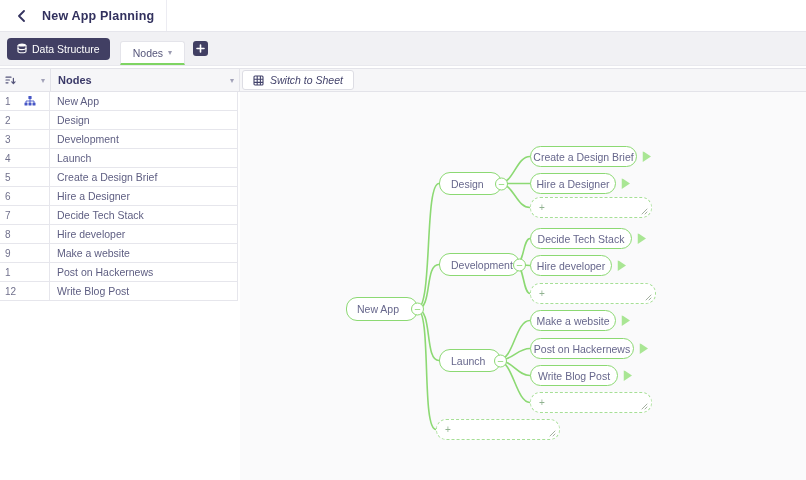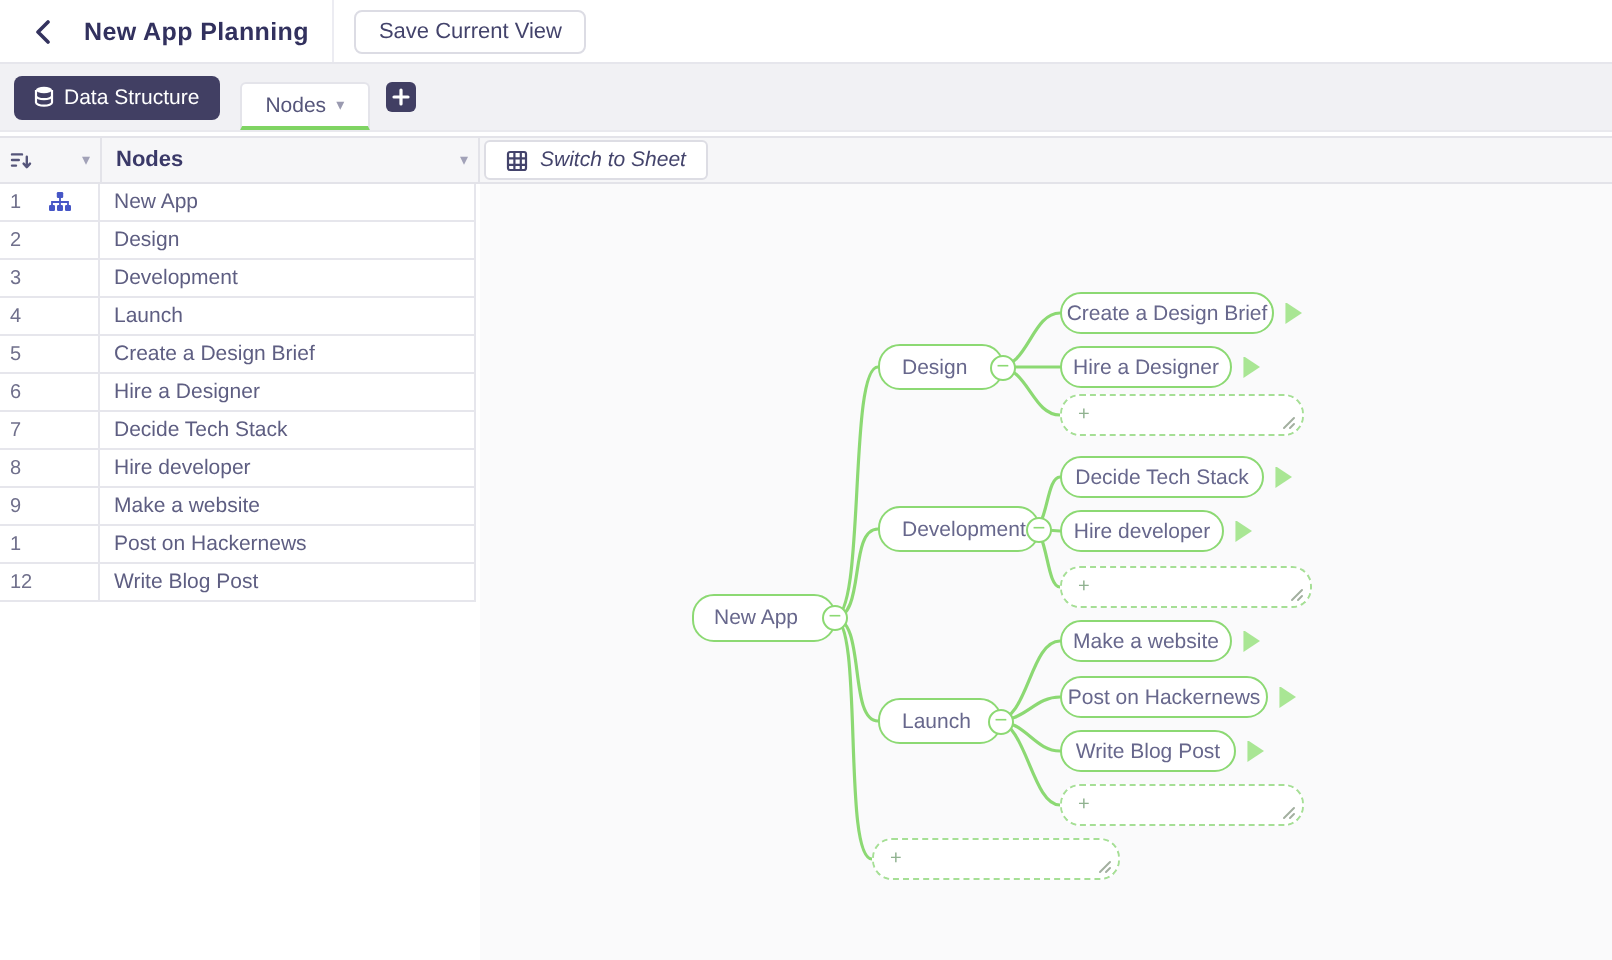--- a/index.html
+++ b/index.html
@@ -78,21 +78,20 @@
 <div class="app">
 
   <header class="topbar">
     <span class="back">
       <svg width="9" height="12" viewBox="0 0 9 12">
           <polyline points="7,1 2,6 7,11" fill="none" stroke="#34335f" stroke-width="1.8" stroke-linecap="round" stroke-linejoin="round"></polyline>
         </svg>
     </span>
     <span class="title">New App Planning</span>
     <span class="topdiv"></span>
-    <button class="btn">Save Current View</button>
   </header>
 
   <nav class="tabbar">
     <button class="pill">
       <span style="display:flex;">
         <svg width="10" height="11" viewBox="0 0 10 11">
             <ellipse cx="5" cy="2" rx="4" ry="1.6" fill="#fff"></ellipse>
             <path d="M1 2v3c0 .9 1.8 1.6 4 1.6S9 5.9 9 5V2" fill="none" stroke="#fff" stroke-width="1.1"></path>
             <path d="M1 5v3.2c0 .9 1.8 1.6 4 1.6s4-.7 4-1.6V5" fill="none" stroke="#fff" stroke-width="1.1"></path>
           </svg>

